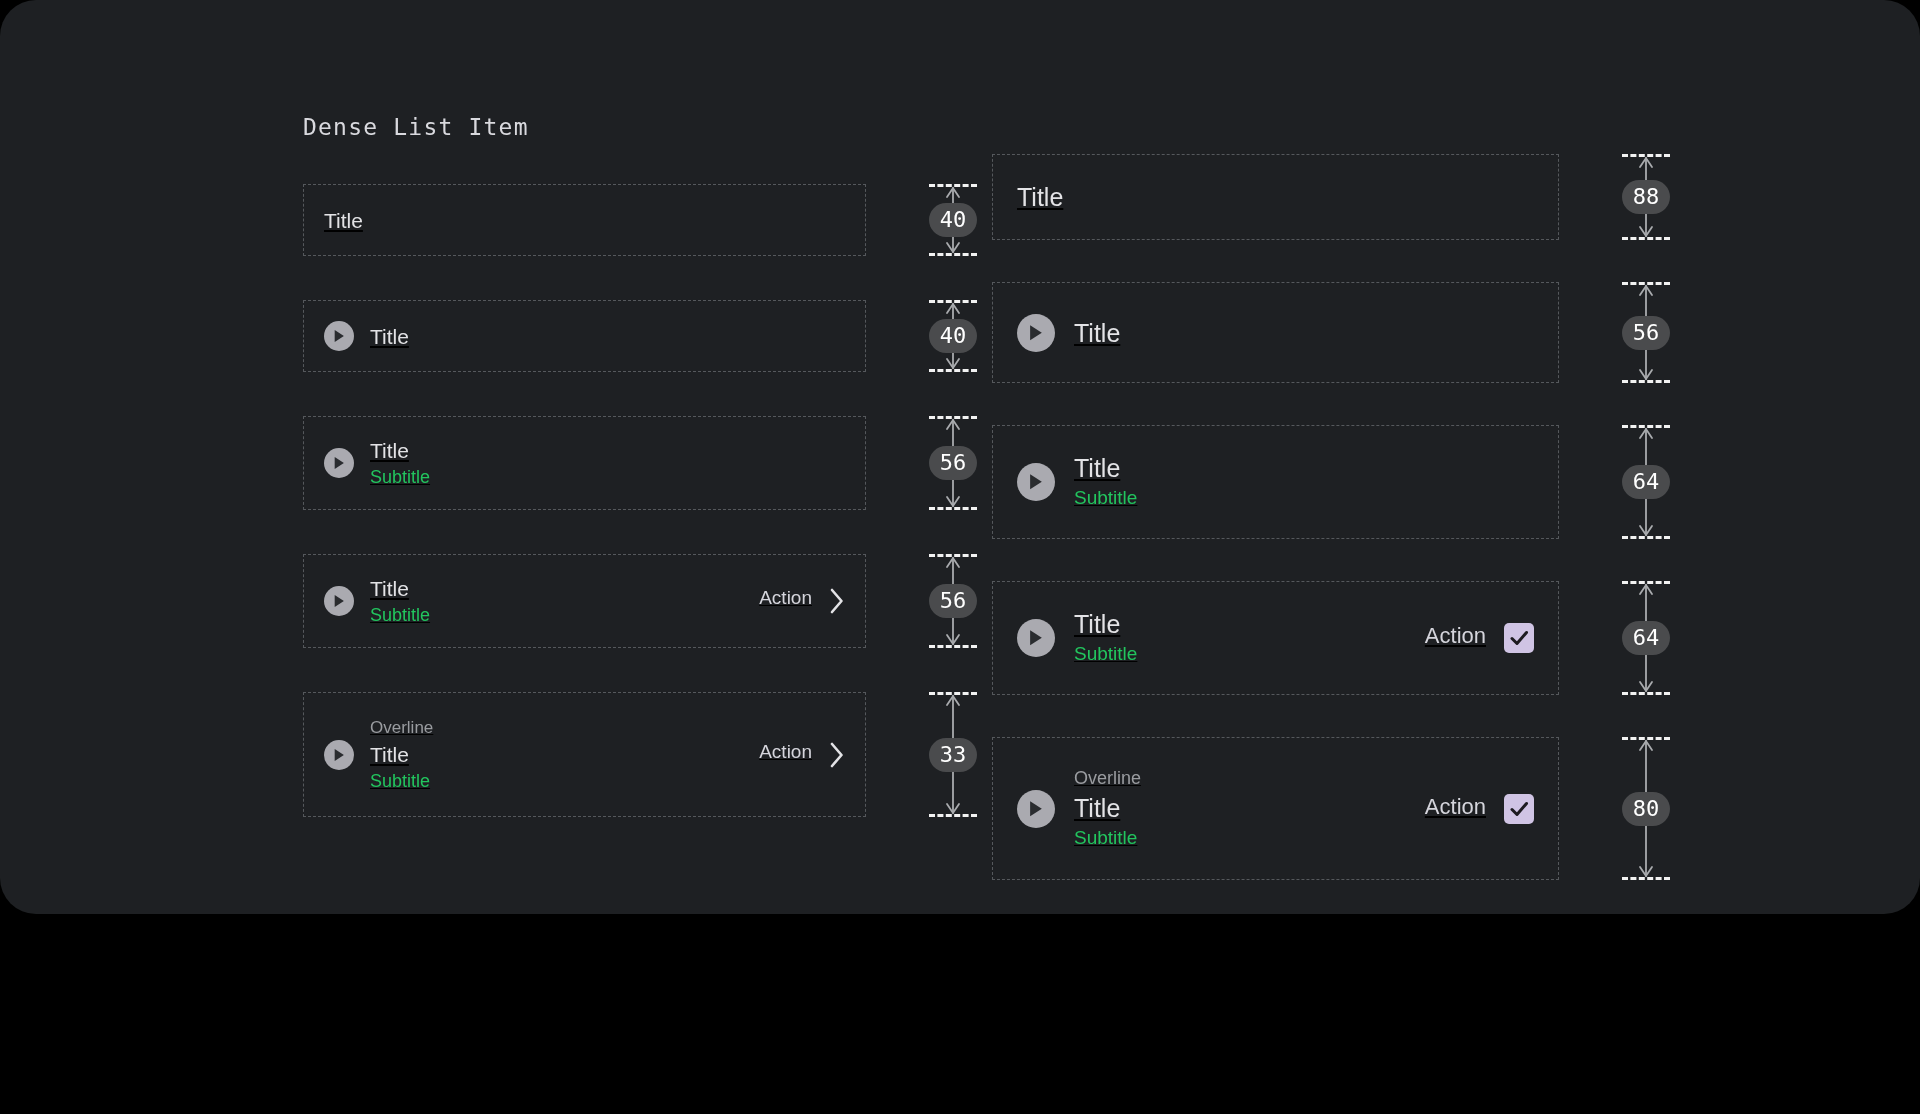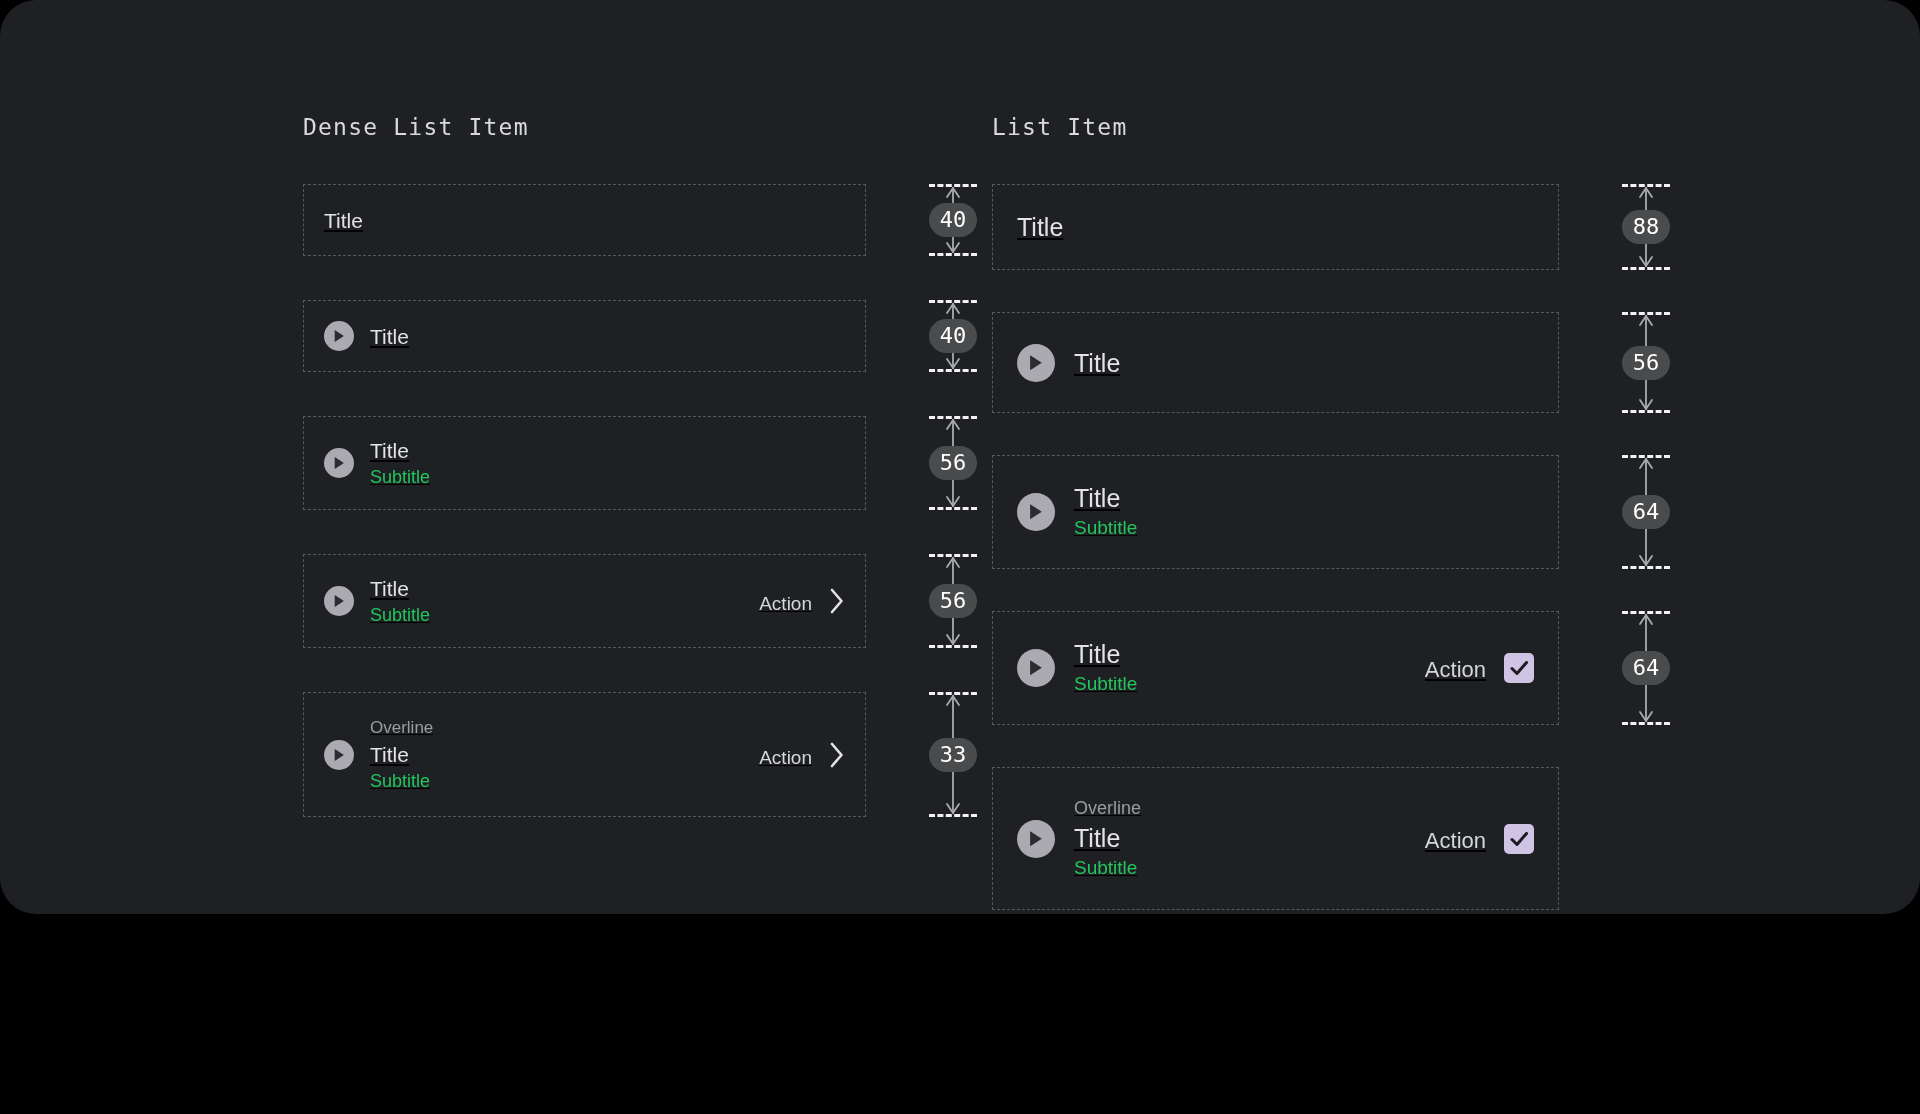--- a/index.html
+++ b/index.html
@@ -106,21 +106,21 @@
   .dense .overline { font-size: 17px; line-height: 26px; }
   .dense .title { font-size: 21px; line-height: 27px; }
   .dense .subtitle { font-size: 18px; line-height: 26px; }
   .regular .overline { font-size: 18px; line-height: 27px; }
   .regular .title { font-size: 25px; line-height: 32px; }
   .regular .subtitle { font-size: 19px; line-height: 28px; }
 
   .trailing {
     flex: 0 0 auto;
     display: flex;
-    align-items: flex-end;
+    align-items: flex-start;
     margin-left: auto;
   }
   .action-label { color: #d5d5dc; white-space: nowrap; }
   .dense .action-label { font-size: 19px; }
   .regular .action-label { font-size: 22px; }
 
   .chevron { margin-left: 17px; display: flex; align-items: center; }
   .chevron svg { display: block; }
 
   .checkbox {
@@ -332,21 +332,20 @@
                     <path d="M4 110 L10 119 L16 110"></path>
                   </g>
                 </svg>
               </div>
               <div class="m-pill">33</div>
             </div>
           </div>
         </div>
       </div>
       <div class="column regular">
-        <div class="col-header">List Item</div>
         <div class="rows">
           <div class="row" style="height: 86px; margin-bottom: 42px;">
             <div class="item-box" style="height: 86px;">
               <div></div>
               <div class="texts">
                 <div class="title">Title</div>
               </div>
             </div>
             <div class="measure" style="height: 86px; top: 0px;">
               <div class="m-tick top"></div>
@@ -465,17 +464,31 @@
               </div>
               <div class="trailing">
                 <div class="action-label">Action</div>
                 <div class="checkbox">
                   <svg width="22" height="22" viewBox="0 0 22 22">
                     <path d="M4 11.5 L9 16.5 L18.5 5.5" fill="none" stroke="#1d1b20" stroke-width="3" stroke-linecap="round" stroke-linejoin="round"></path>
                   </svg>
                 </div>
               </div>
             </div>
+            <div class="measure" style="height: 143px; top: 0px;">
+              <div class="m-tick top"></div>
+              <div class="m-tick bottom"></div>
+              <div class="m-arrow">
+                <svg viewBox="0 0 20 139" preserveAspectRatio="none">
+                  <g stroke="#a9abae" stroke-width="1.8" fill="none" stroke-linecap="round">
+                    <path d="M10 2 L10 137"></path>
+                    <path d="M4 11 L10 2 L16 11"></path>
+                    <path d="M4 128 L10 137 L16 128"></path>
+                  </g>
+                </svg>
+              </div>
+              <div class="m-pill">80</div>
+            </div>
           </div>
         </div>
       </div>
     </div>
 </div>
 
 </body></html>

